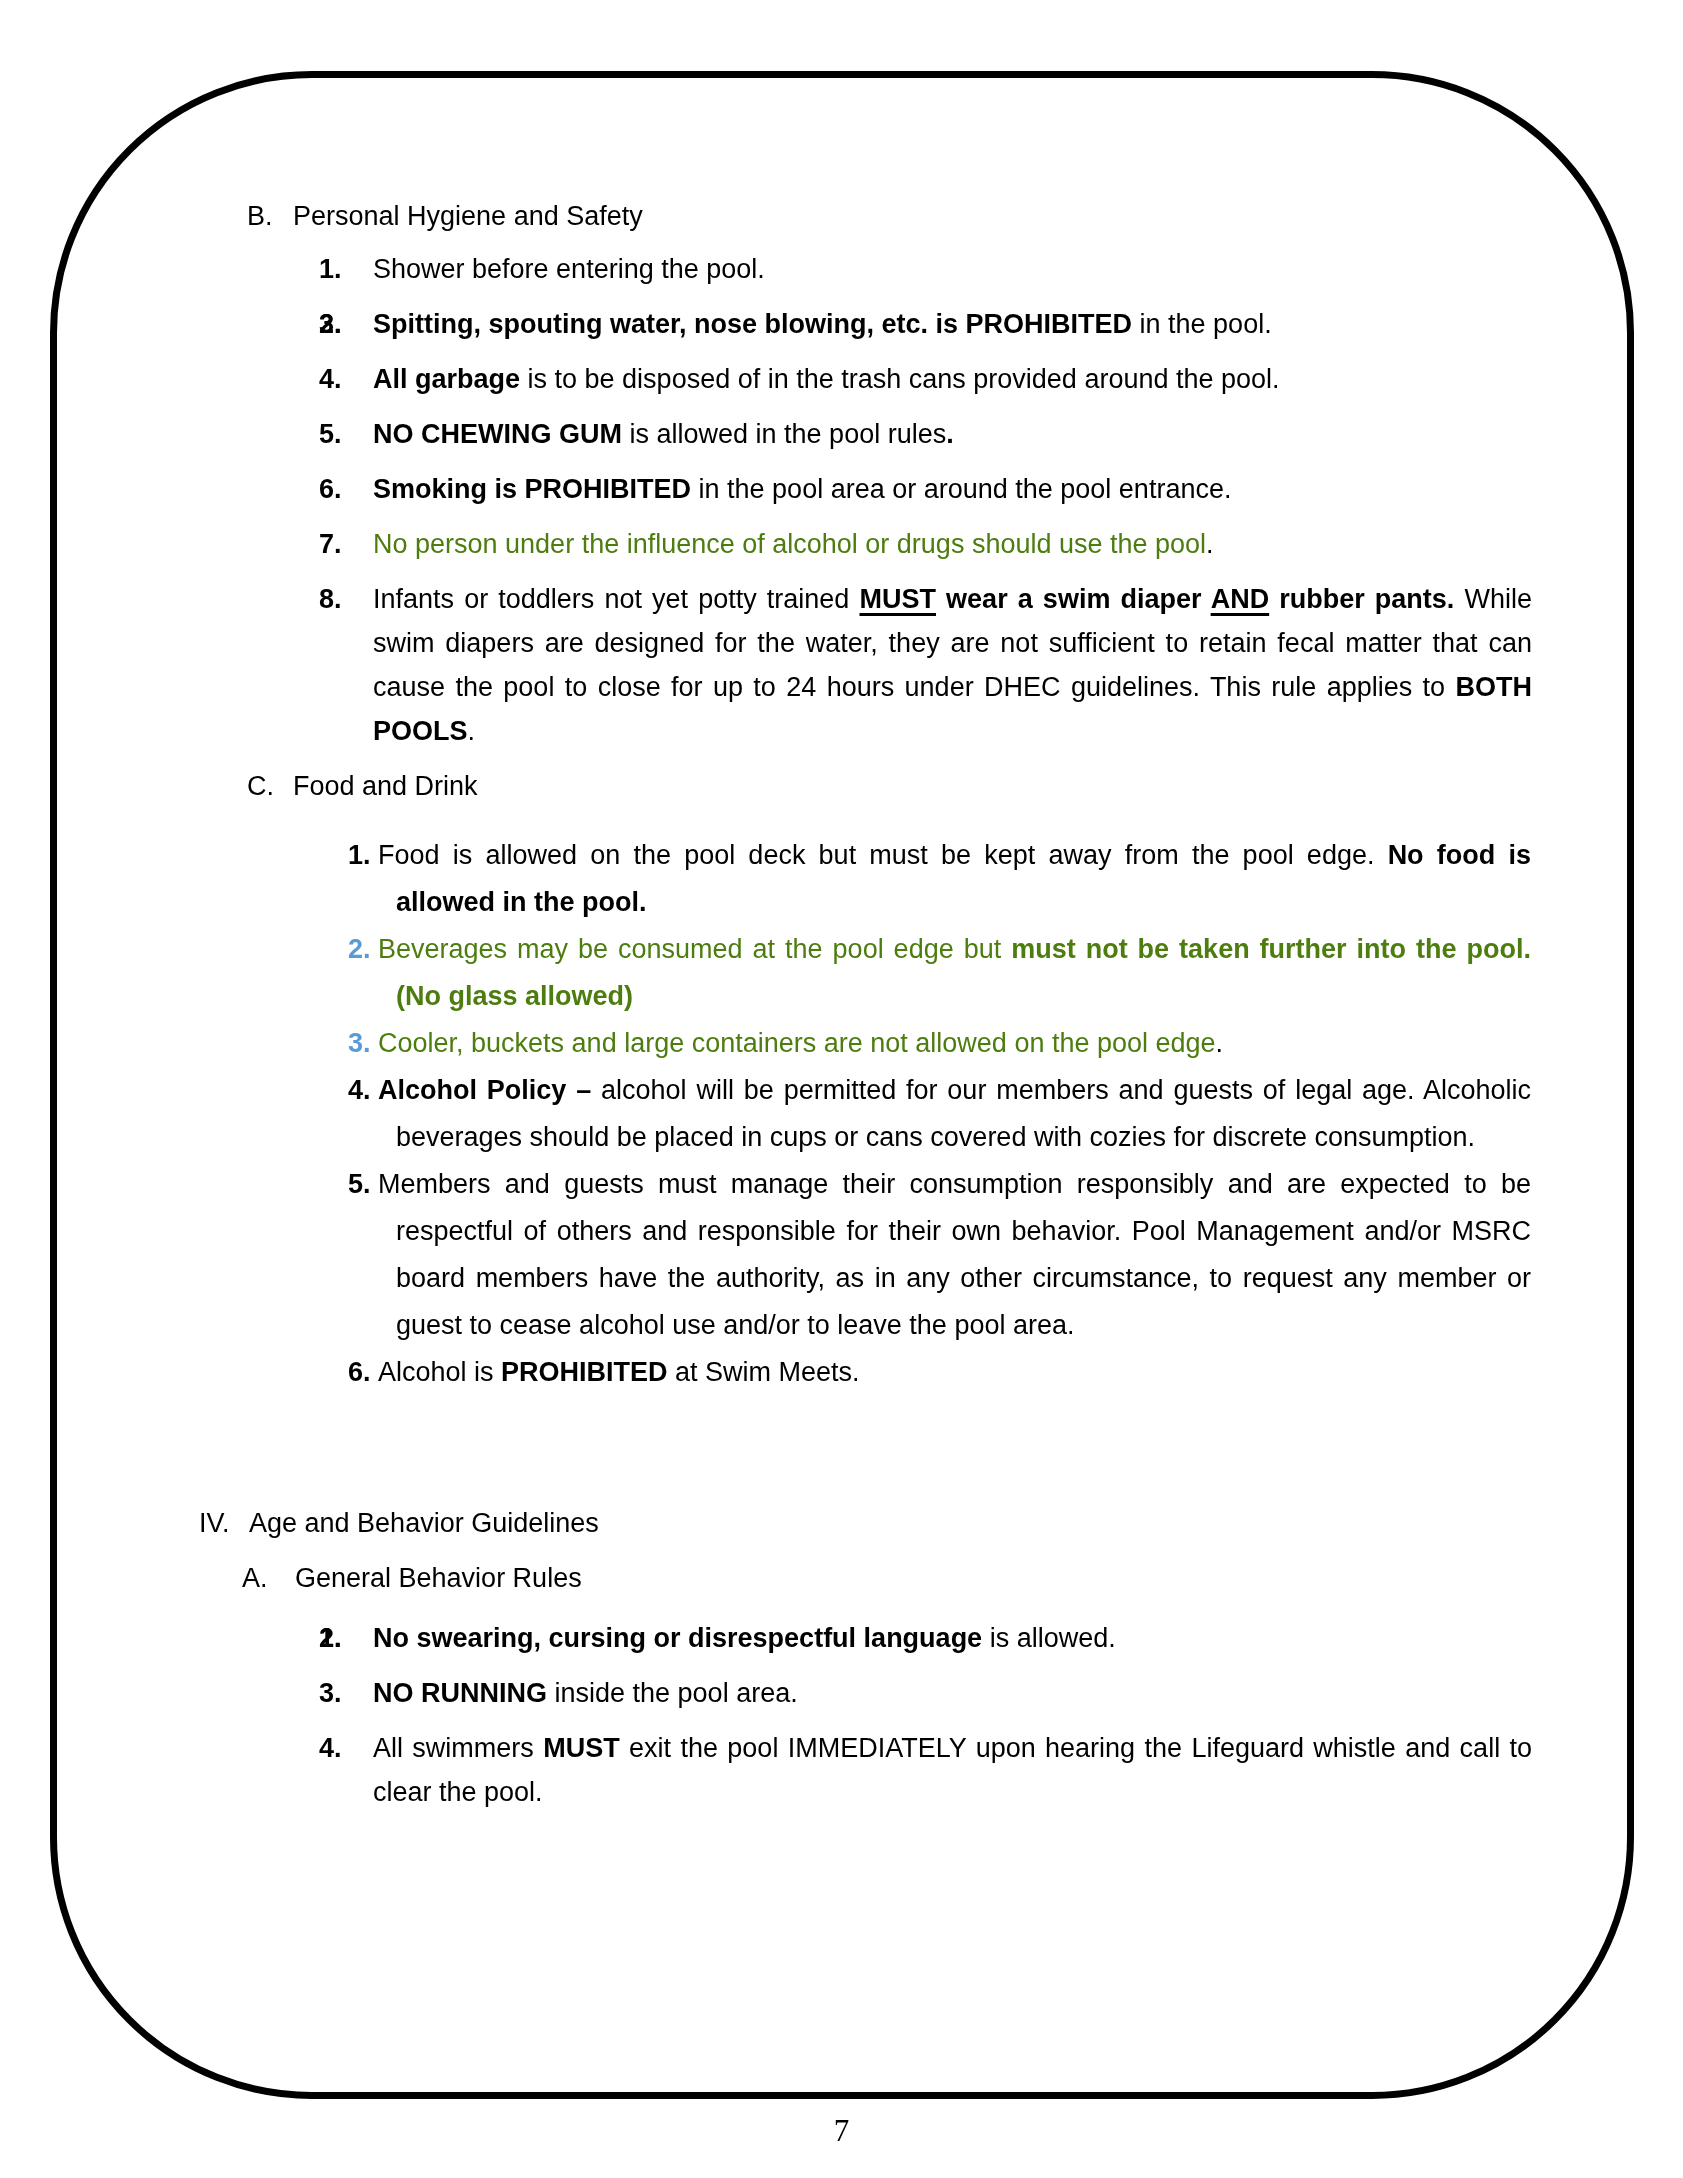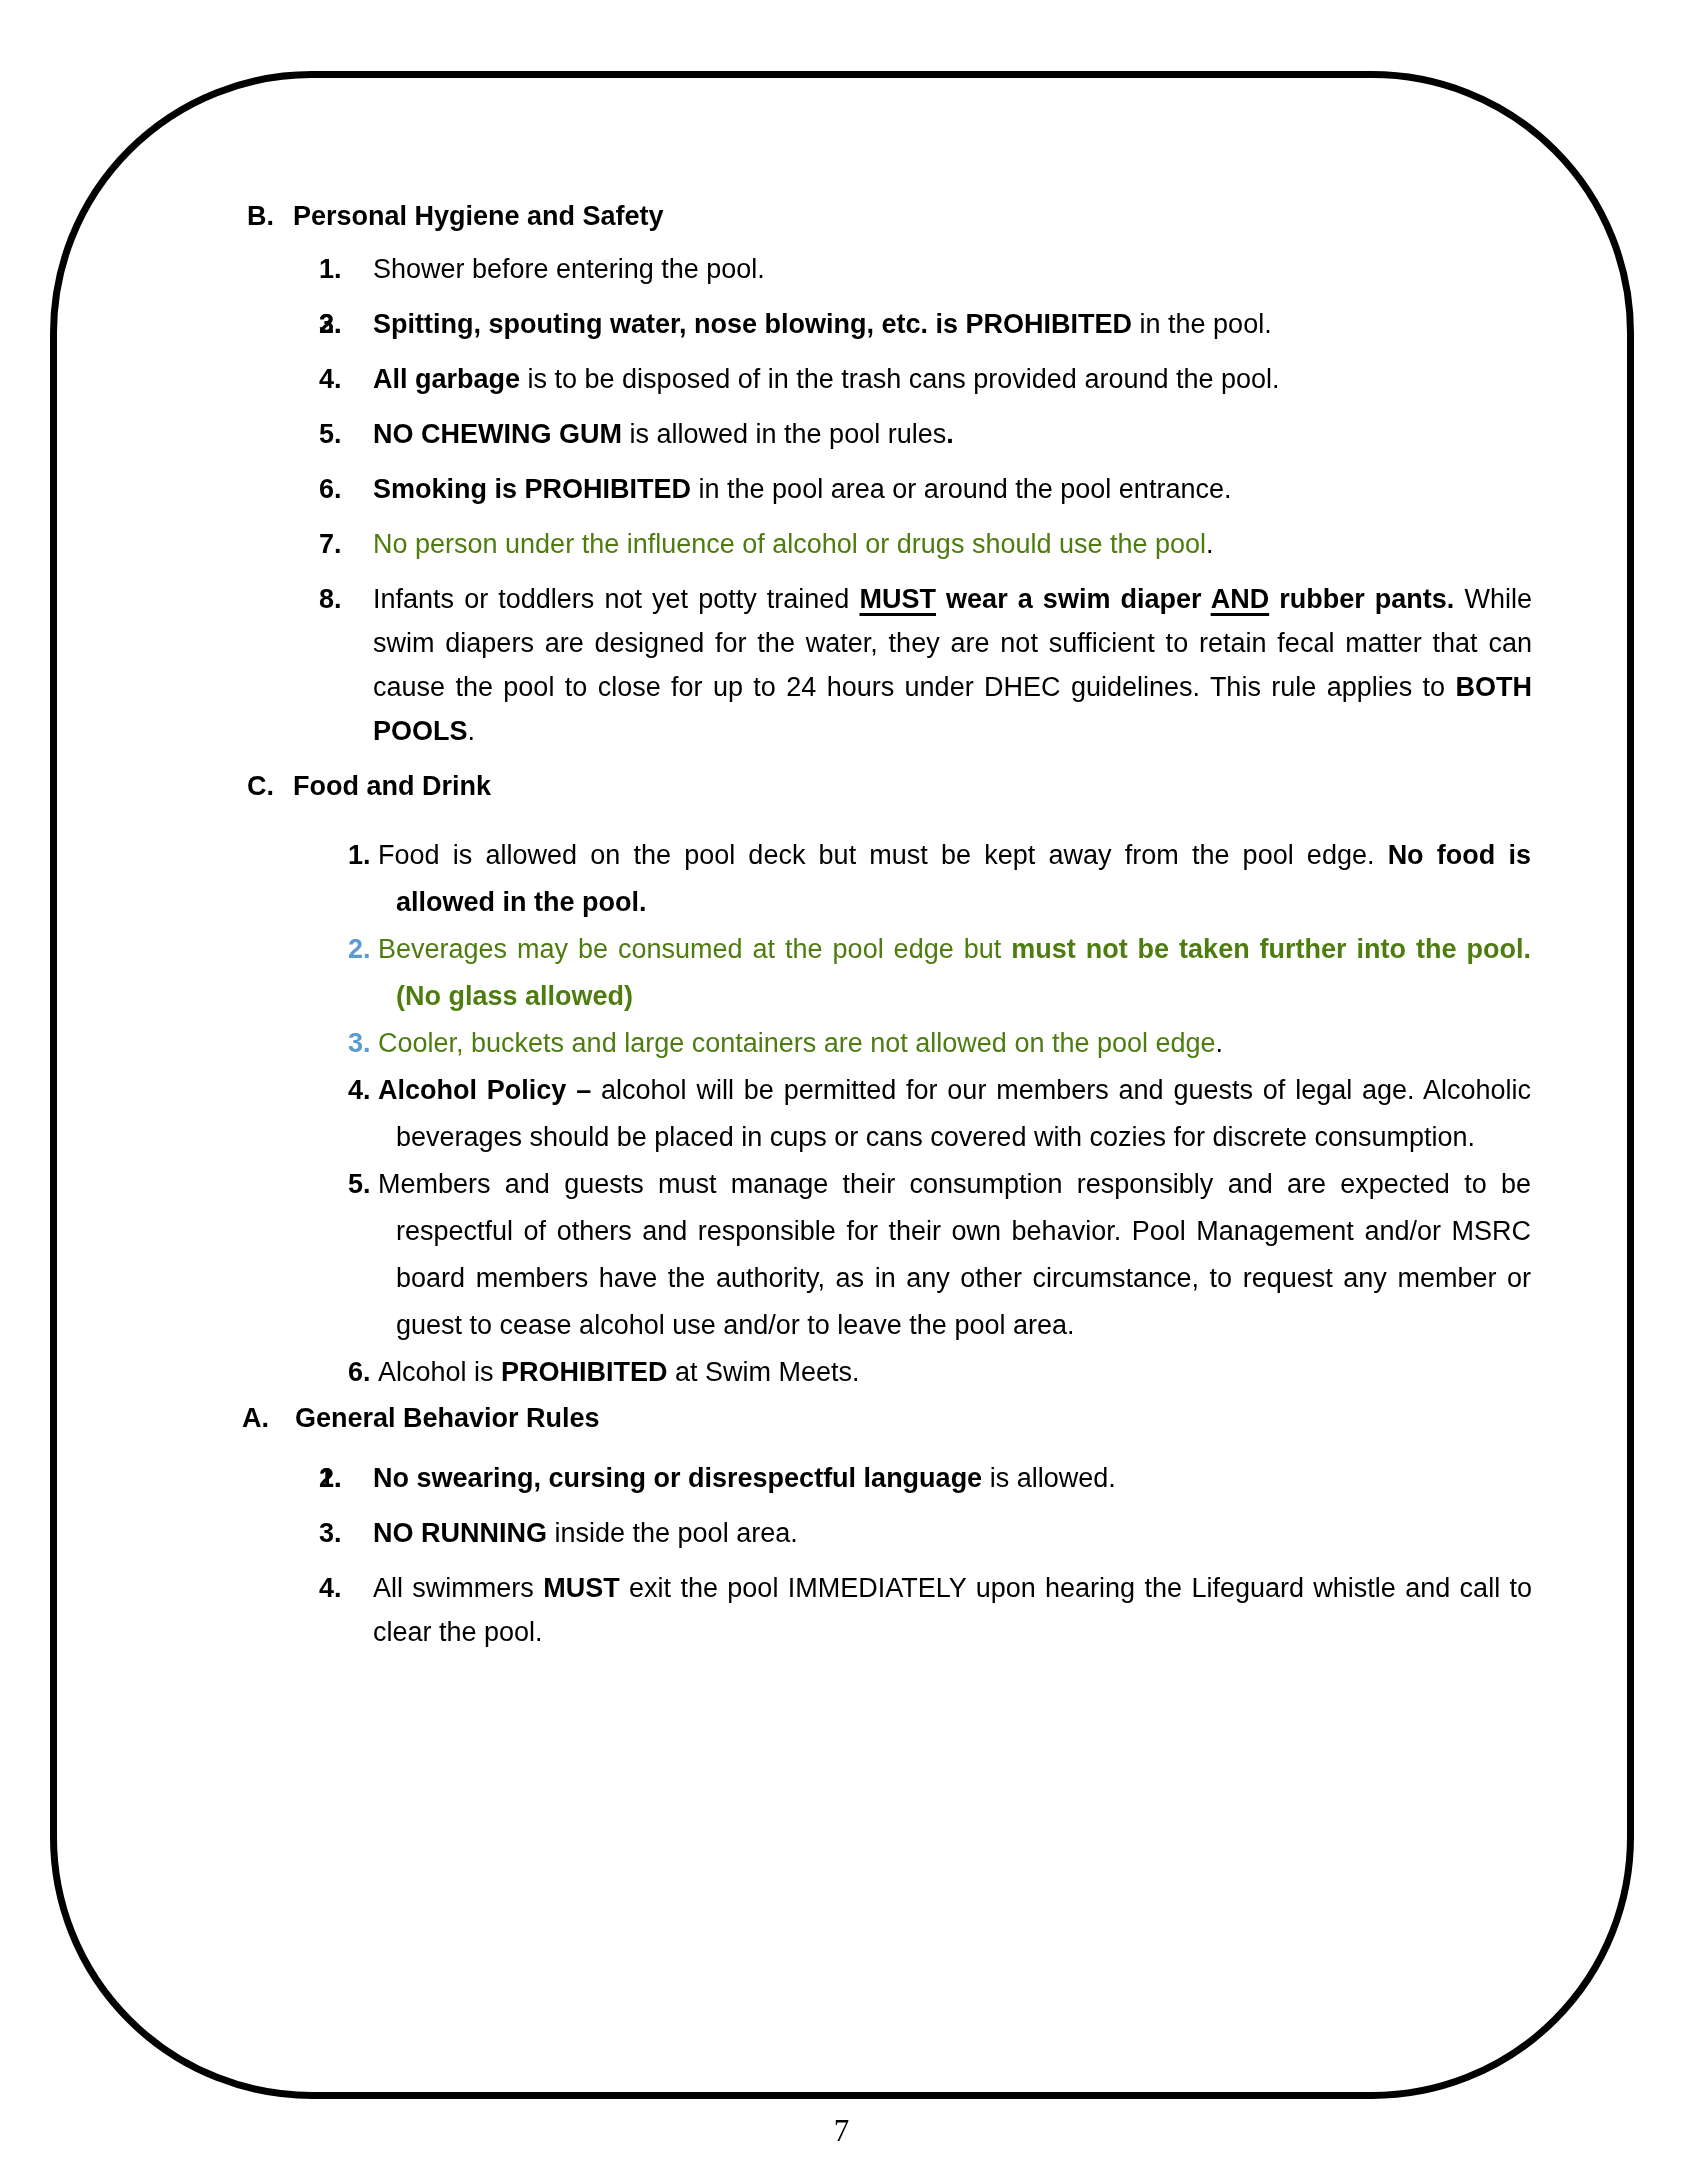--- a/index.html
+++ b/index.html
@@ -28,21 +28,21 @@
     left: 0; top: 0;
     width: 1683px;
     font-size: 27px;
     line-height: 44px;
   }
   .bold { font-weight: bold; }
   .underline { text-decoration: underline; text-decoration-thickness: 3px; text-underline-offset: 5px; }
   .blue { color: #4d7c0f; }
 
   
-  .h { font-weight: bold; font-size: 27px; line-height: 44px; margin: 0; }
+  .h { font-weight: normal; font-size: 27px; line-height: 44px; margin: 0; }
   .sec-b .h { margin: 194px 0 9px 247px; }
   .sec-c .h { margin: 0 0 24px 247px; }
   .sec-iv .h { margin: 105px 0 11px 199px; }
   .sec-a .h { margin: 0 0 16px 242px; }
   .h-label { display: inline-block; }
   .sec-b .h-label, .sec-c .h-label { width: 46px; }
   .sec-iv .h-label { width: 50px; }
   .sec-a .h-label { width: 53px; }
 
   
@@ -115,20 +115,23 @@
       <div class="list list-c">
           <div class="item justify"><span class="num">1.</span><span class="">Food is allowed on the pool deck but must be kept away from the pool edge. </span><span class="bold">No food is allowed in the pool.</span></div>
           <div class="item justify"><span class="num blue">2.</span><span class="blue">Beverages may be consumed at the pool edge but </span><span class="bold blue">must not be taken further into the pool. (No glass allowed)</span></div>
           <div class="item"><span class="num blue">3.</span><span class="blue">Cooler, buckets and large containers are not allowed on the pool edge</span><span class="">.</span></div>
           <div class="item justify"><span class="num">4.</span><span class="bold">Alcohol Policy –</span><span class=""> alcohol will be permitted for our members and guests of legal age. Alcoholic beverages should be placed in cups or cans covered with cozies for discrete consumption.</span></div>
           <div class="item justify"><span class="num">5.</span><span class="">Members and guests must manage their consumption responsibly and are expected to be respectful of others and responsible for their own behavior. Pool Management and/or MSRC board members have the authority, as in any other circumstance, to request any member or guest to cease alcohol use and/or to leave the pool area.</span></div>
           <div class="item"><span class="num">6.</span><span class="">Alcohol is </span><span class="bold">PROHIBITED</span><span class=""> at Swim Meets.</span></div>
         </div>
     </section>
 
+    <section class="sec sec-iv">
+      <p class="h"><span class="h-label">IV.</span><span class="h-title">Age and Behavior Guidelines</span></p>
+    </section>
 
     <section class="sec sec-a">
       <p class="h"><span class="h-label">A.</span><span class="h-title">General Behavior Rules</span></p>
       <div class="list list-a">
           <div class="item justify"><span class="num">1.</span></div>
           <div class="item"><span class="num">2.</span><span class="bold">No swearing, cursing or disrespectful language</span><span class=""> is allowed.</span></div>
           <div class="item"><span class="num">3.</span><span class="bold">NO RUNNING</span><span class=""> inside the pool area.</span></div>
           <div class="item justify"><span class="num">4.</span><span class="">All swimmers </span><span class="bold">MUST</span><span class=""> exit the pool IMMEDIATELY upon hearing the Lifeguard whistle and call to clear the pool.</span></div>
         </div>
     </section>

